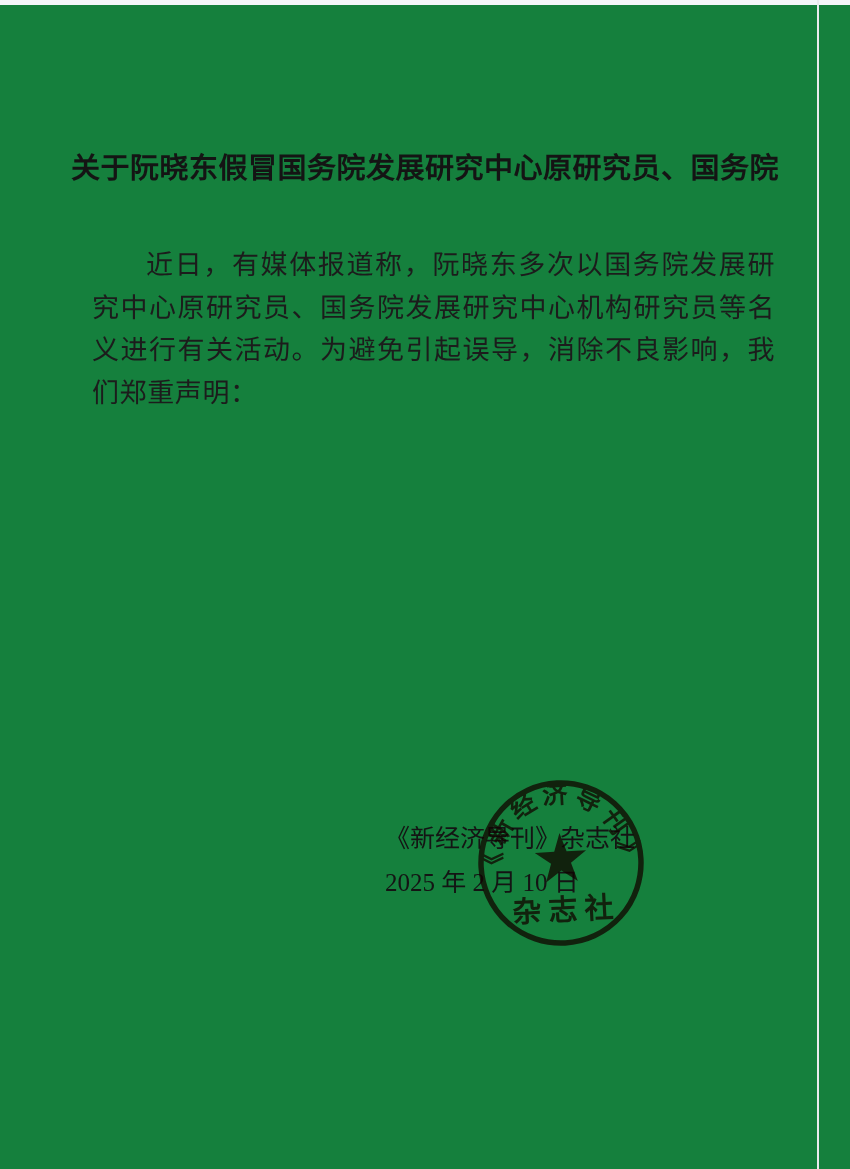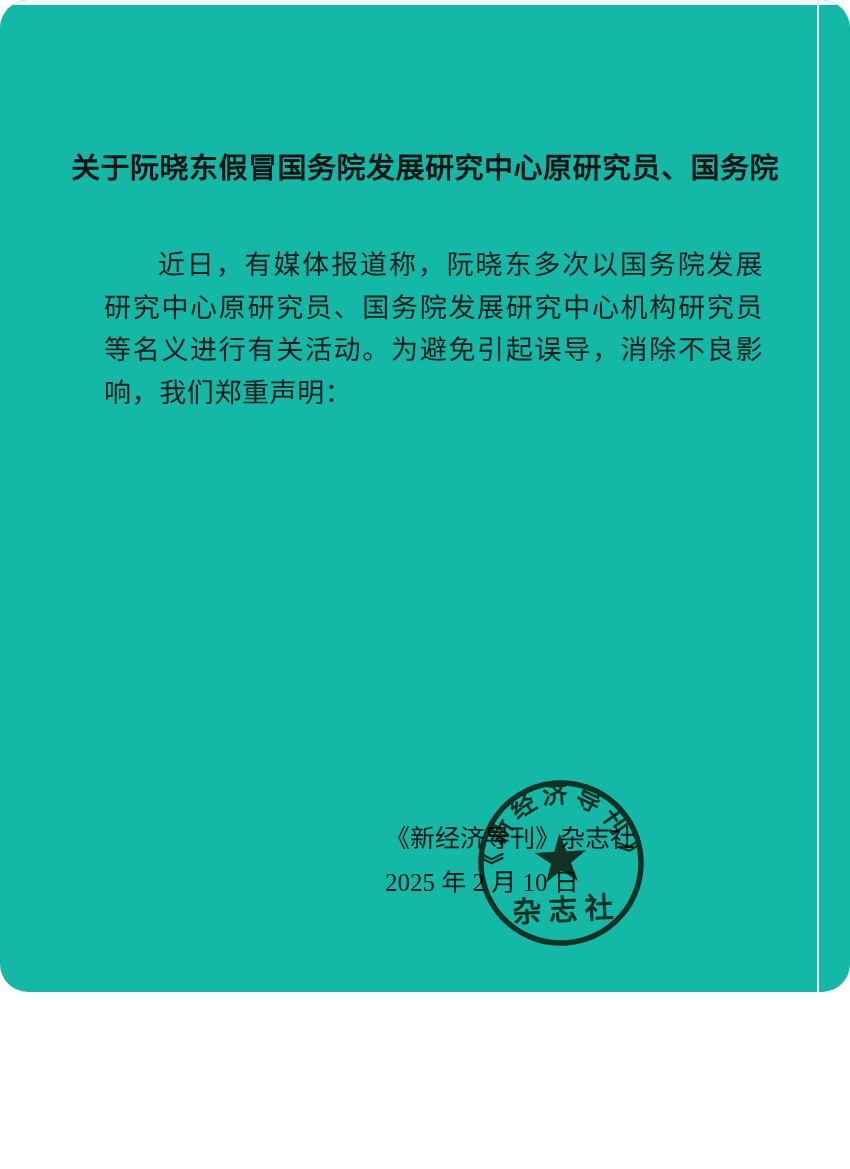--- a/index.html
+++ b/index.html
@@ -3,26 +3,25 @@
 <meta charset="utf-8">
 <style>
   html, body {
     margin: 0;
     padding: 0;
     background: #ffffff;
   }
   .page {
     position: relative;
     width: 850px;
-    height: 992px;
-    background: #14b8a6;
+    height: 1169px;
+    background: #15803d;
     overflow: hidden;
     font-family: "Liberation Serif", "DejaVu Serif", serif;
     color: #1c1c1c;
-    border-radius: 28px;
   }
   
   .scan-edge-top {
     position: absolute;
     left: 0; top: 0;
     width: 100%; height: 5px;
     background: #f4f6f9;
   }
   .scan-edge-right {
     position: absolute;
@@ -44,21 +43,21 @@
   .body-text {
     margin: 56px 75px 0 92px;
     font-size: 27px;
     line-height: 42.5px;
     letter-spacing: 0.6px;
     text-align: justify;
     text-justify: inter-ideograph;
     color: #1c1c1c;
   }
   .body-text p {
-    margin: 12px;
+    margin: 0;
     text-indent: 2em;
   }
   .sig-block {
     position: absolute;
     left: 385px;
     top: 817px;
     width: 300px;
     font-size: 25px;
     line-height: 44px;
     color: #141414;

